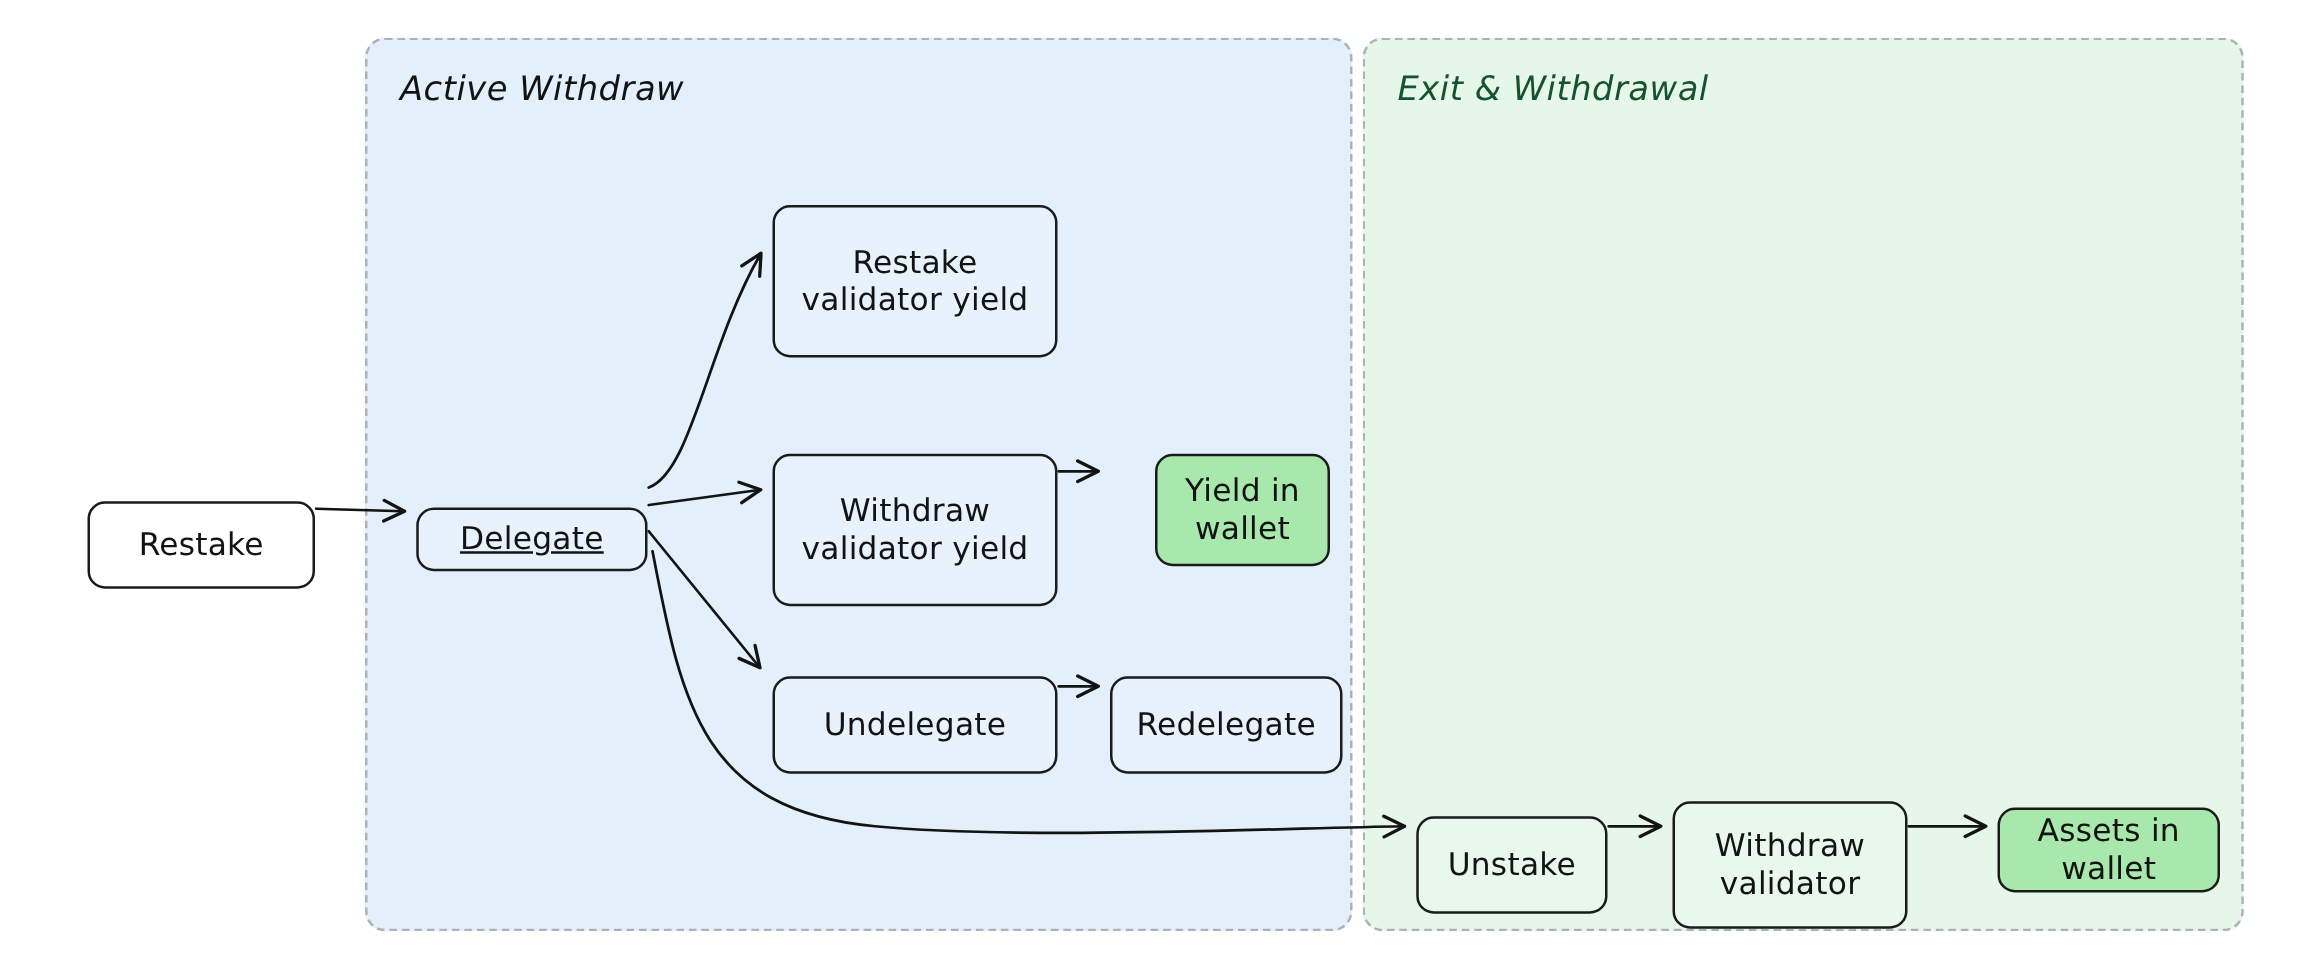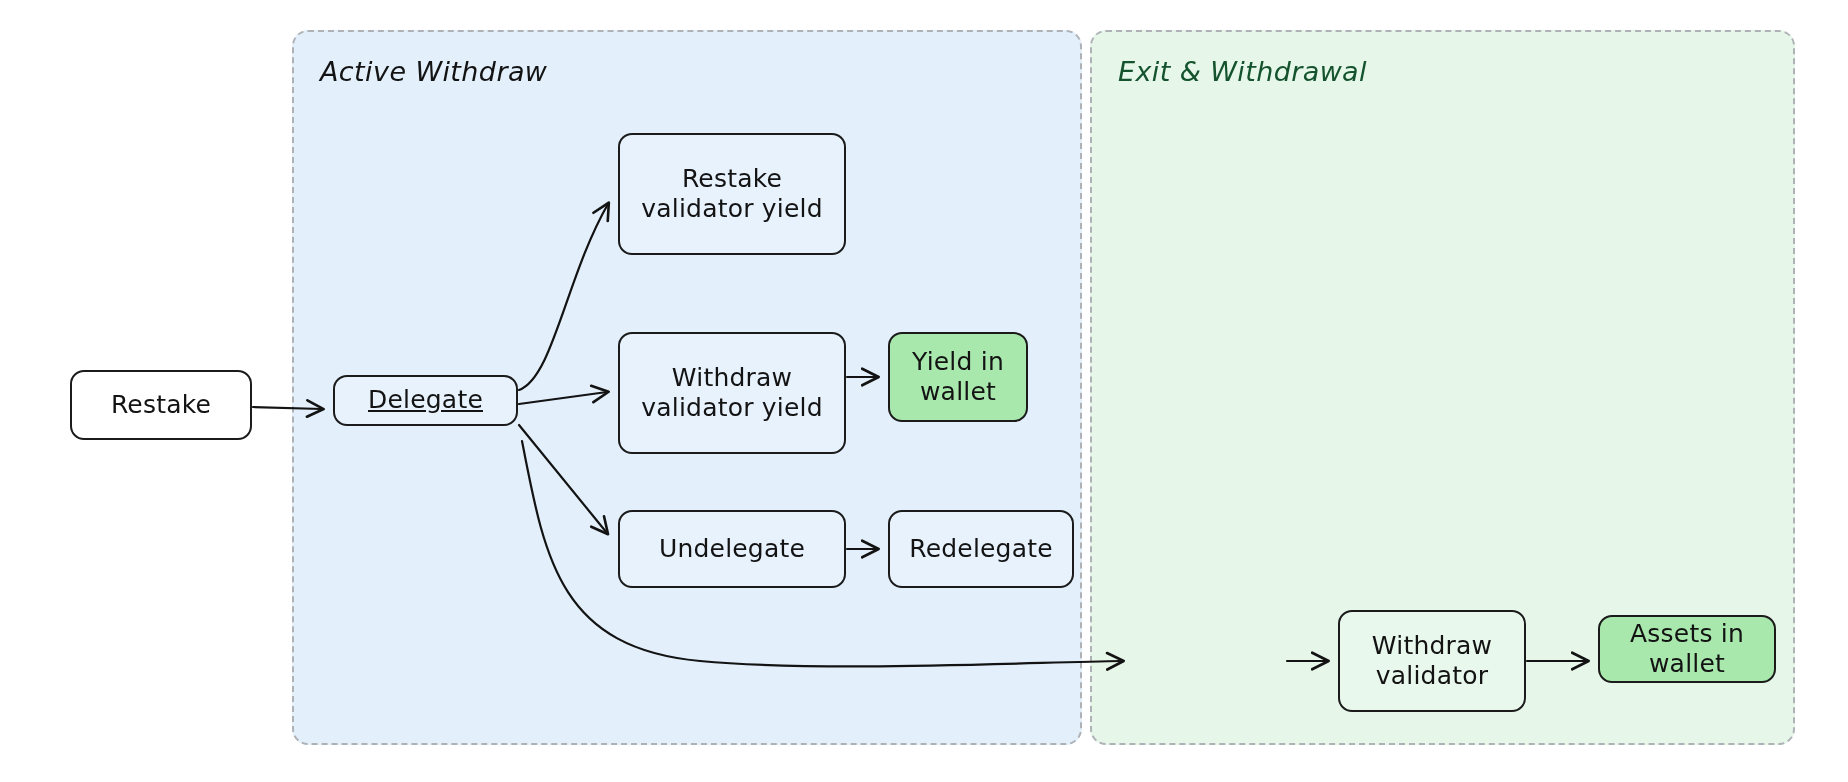--- a/index.html
+++ b/index.html
@@ -55,20 +55,21 @@
     display: flex;
     align-items: center;
     justify-content: center;
     text-align: center;
     font-family: "DejaVu Sans", sans-serif;
     font-size: 25px;
     line-height: 1.22;
     color: #131313;
     letter-spacing: 0.2px;
     padding: 4px 8px;
+    margin-top: 31px;
   }
   .node .node-text {
     display: block;
     white-space: pre-line;
   }
   .node.fill-plain       { background: #ffffff; }
   .node.fill-on-blue     { background: #e7f2fd; }
   .node.fill-on-green    { background: #e9f8ec; }
   .node.fill-highlight   { background: #a9e8ad; }
 </style>
@@ -123,33 +124,36 @@
   <div class="node fill-on-blue" id="node-restake-validator-yield" style="left: 618px; top: 133px; width: 228px; height: 122px; border-color: rgb(27, 27, 27);">
     <span class="node-text">Restake
 validator yield</span>
   </div>
 
   <div class="node fill-on-blue" id="node-withdraw-validator-yield" style="left: 618px; top: 332px; width: 228px; height: 122px; border-color: rgb(27, 27, 27);">
     <span class="node-text">Withdraw
 validator yield</span>
   </div>
 
-  <div class="node fill-highlight" id="node-yield-in-wallet" style="left: 888px; top: 332px; width: 140px; height: 90px; border-color: rgb(27, 27, 27); background: rgb(169, 232, 173);">
+  <div class="node fill-highlight" id="node-yield-in-wallet" style="left: 924px; top: 332px; width: 140px; height: 90px; border-color: rgb(27, 27, 27); background: rgb(169, 232, 173);">
     <span class="node-text">Yield in
 wallet</span>
   </div>
 
   <div class="node fill-on-blue" id="node-redelegate" style="left: 888px; top: 510px; width: 186px; height: 78px; border-color: rgb(27, 27, 27);">
     <span class="node-text">Redelegate</span>
   </div>
 
   <div class="node fill-on-blue" id="node-undelegate" style="left: 618px; top: 510px; width: 228px; height: 78px; border-color: rgb(27, 27, 27);">
     <span class="node-text">Undelegate</span>
   </div>
 
+  <div class="node fill-on-green" id="node-unstake" style="left: 1133px; top: 622px; width: 153px; height: 78px; border-color: rgb(27, 27, 27);">
+    <span class="node-text">Unstake</span>
+  </div>
 
   <div class="node fill-on-green" id="node-withdraw-validator" style="left: 1338px; top: 610px; width: 188px; height: 102px; border-color: rgb(27, 27, 27);">
     <span class="node-text">Withdraw
 validator</span>
   </div>
 
   <div class="node fill-highlight" id="node-assets-in-wallet" style="left: 1598px; top: 615px; width: 178px; height: 68px; border-color: rgb(27, 27, 27); background: rgb(169, 232, 173);">
     <span class="node-text">Assets in
 wallet</span>
   </div>

